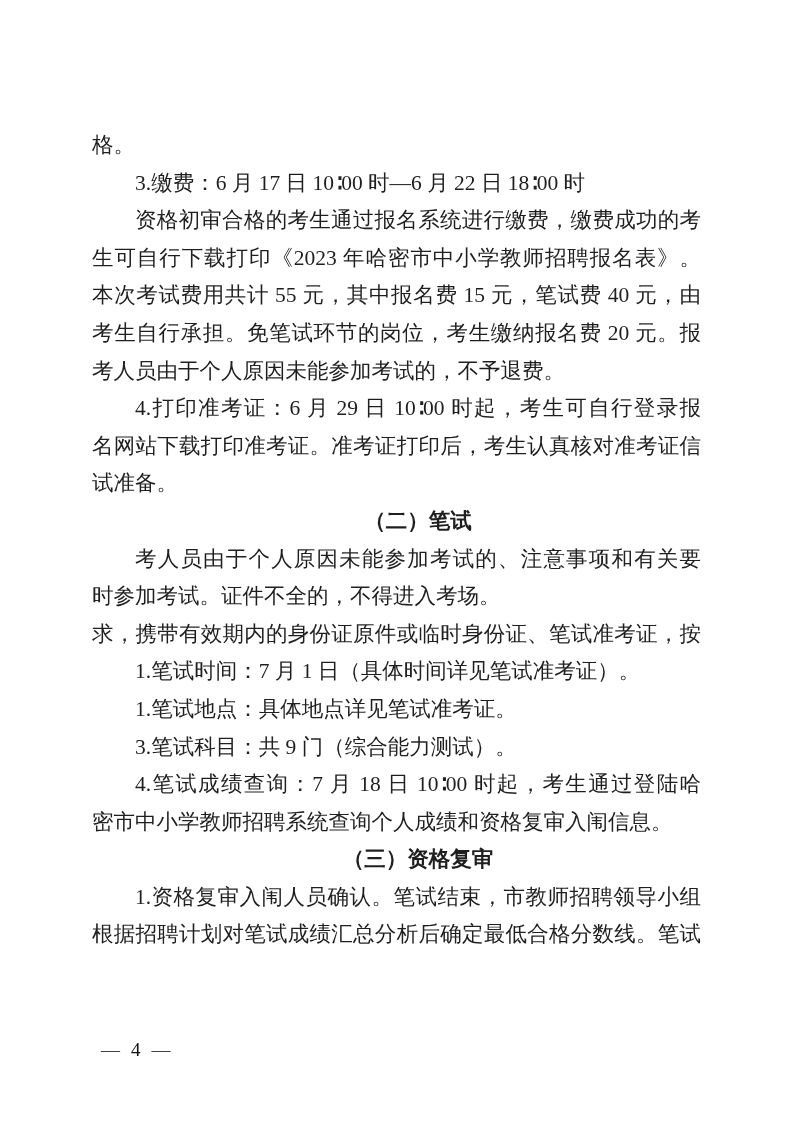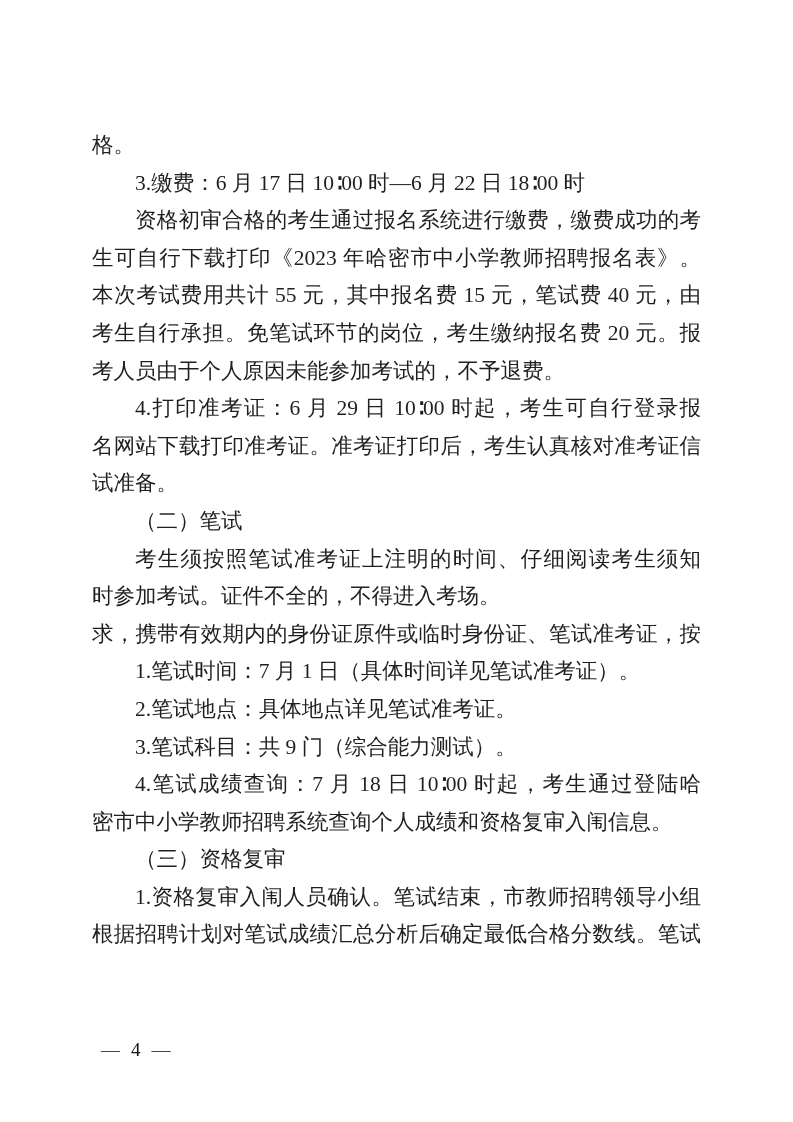--- a/index.html
+++ b/index.html
@@ -31,21 +31,22 @@
   }
   .line.indent {
     text-indent: 2em;
   }
   .line.justify {
     text-align: justify;
     text-align-last: justify;
     text-justify: inter-character;
   }
   .line.heading {
-    font-weight: 400;
+    font-weight: 700;
+    text-align: center;
   }
   .footer {
     position: absolute;
     left: 101px;
     top: 1037px;
     height: 26px;
     display: flex;
     align-items: center;
     font-size: 19px;
     color: #2a2a2a;
@@ -71,25 +72,25 @@
       <div class="line indent">3.缴费：6 月 17 日 10∶00 时—6 月 22 日 18∶00 时</div>
       <div class="line indent justify">资格初审合格的考生通过报名系统进行缴费，缴费成功的考</div>
       <div class="line justify">生可自行下载打印《2023 年哈密市中小学教师招聘报名表》。</div>
       <div class="line justify">本次考试费用共计 55 元，其中报名费 15 元，笔试费 40 元，由</div>
       <div class="line justify">考生自行承担。免笔试环节的岗位，考生缴纳报名费 20 元。报</div>
       <div class="line">考人员由于个人原因未能参加考试的，不予退费。</div>
       <div class="line indent justify">4.打印准考证：6 月 29 日 10∶00 时起，考生可自行登录报</div>
       <div class="line justify">名网站下载打印准考证。准考证打印后，考生认真核对准考证信</div>
       <div class="line">试准备。</div>
       <div class="line indent heading">（二）笔试</div>
-      <div class="line indent justify">考生须按照笔试准考证上注明的时间、仔细阅读考生须知</div>
+      <div class="line indent justify">考人员由于个人原因未能参加考试的、注意事项和有关要</div>
       <div class="line">时参加考试。证件不全的，不得进入考场。</div>
       <div class="line justify">求，携带有效期内的身份证原件或临时身份证、笔试准考证，按</div>
       <div class="line indent">1.笔试时间：7 月 1 日（具体时间详见笔试准考证）。</div>
-      <div class="line indent">2.笔试地点：具体地点详见笔试准考证。</div>
+      <div class="line indent">1.笔试地点：具体地点详见笔试准考证。</div>
       <div class="line indent">3.笔试科目：共 9 门（综合能力测试）。</div>
       <div class="line indent justify">4.笔试成绩查询：7 月 18 日 10∶00 时起，考生通过登陆哈</div>
       <div class="line">密市中小学教师招聘系统查询个人成绩和资格复审入闱信息。</div>
       <div class="line indent heading">（三）资格复审</div>
       <div class="line indent justify">1.资格复审入闱人员确认。笔试结束，市教师招聘领导小组</div>
       <div class="line justify">根据招聘计划对笔试成绩汇总分析后确定最低合格分数线。笔试</div>
     </div>
 
   <div class="footer">
     <span class="dash">—</span>

